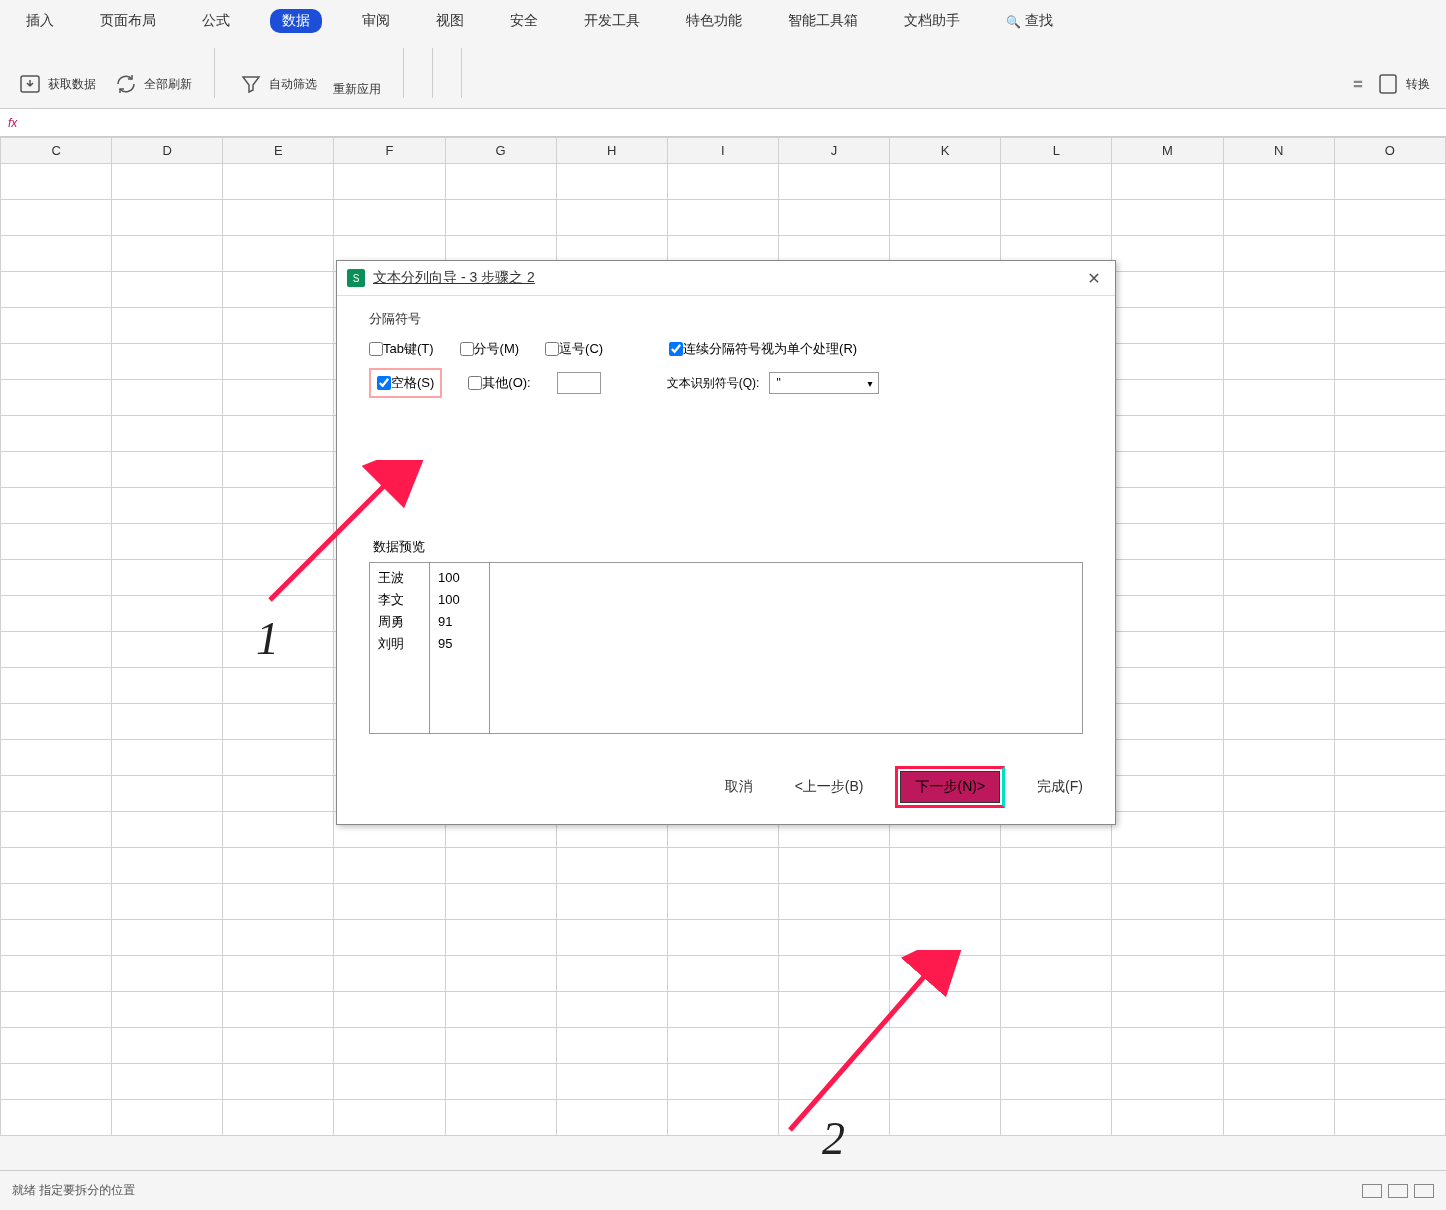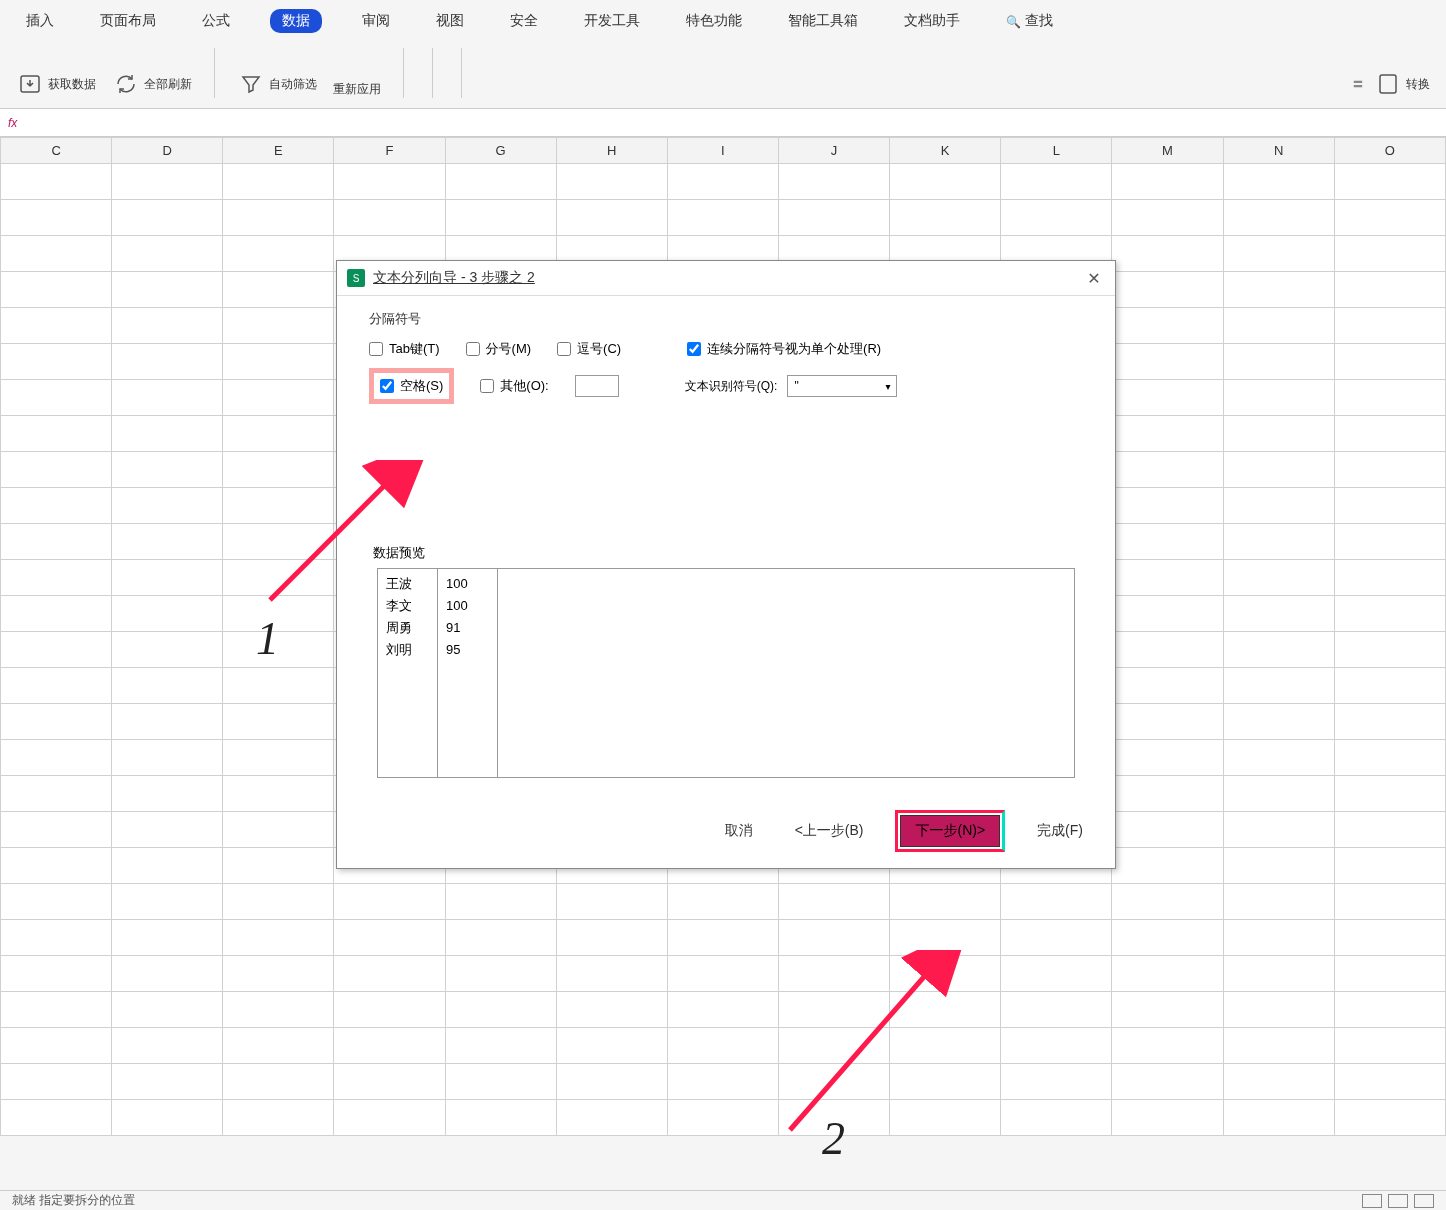--- a/index.html
+++ b/index.html
@@ -36,46 +36,46 @@
   
   .dialog { position: absolute; left: 336px; top: 260px; width: 780px; background: #fff; border: 1px solid #888; box-shadow: 2px 2px 6px rgba(0,0,0,0.25); }
   .dialog .titlebar { display: flex; align-items: center; padding: 6px 10px; border-bottom: 1px solid #ddd; }
   .dialog .titlebar .doc-icon { width: 18px; height: 18px; background: #0a8f5b; border-radius: 2px; margin-right: 8px; display: inline-flex; align-items: center; justify-content: center; color:#fff; font-size:10px; }
   .dialog .titlebar .title { flex: 1; color: #333; font-size: 14px; text-decoration: underline; }
   .dialog .titlebar .close { width: 22px; height: 22px; display: flex; align-items: center; justify-content: center; cursor: pointer; color: #555; font-size: 16px; }
   .dialog .body { padding: 14px 20px 18px 20px; }
   .dialog .instruction { font-size: 13px; color: #333; margin-bottom: 14px; }
   .dialog .section-label { font-size: 13px; color: #333; margin: 0 0 12px 12px; }
   .dialog .checks { display: flex; flex-wrap: wrap; gap: 18px 26px; align-items: center; margin-left: 12px; }
-  .check { display: flex; align-items: center; gap: 6px; font-size: 13px; }
+  .check { display: flex; align-items: center; font-size: 13px; }
   .check input[type=checkbox] { width: 14px; height: 14px; }
-  .box-highlight { border: 5px solid #fca5a5; padding: 4px 6px; display: inline-flex; align-items: center; gap: 6px; }
+  .box-highlight { border: 2px solid #fca5a5; padding: 4px 6px; display: inline-flex; align-items: center; gap: 6px; }
   .other-input { width: 44px; height: 22px; border: 1px solid #999; }
   .qualifier-row { display: flex; align-items: center; gap: 10px; margin-left: 40px; }
   .qualifier-select { width: 110px; height: 22px; border: 1px solid #999; display: flex; align-items: center; justify-content: space-between; padding: 0 6px; }
   .qualifier-select .arrow { font-size: 10px; }
 
   .preview-label { margin: 140px 0 6px 16px; font-size: 13px; }
-  .preview-box { border: 1px solid #999; margin: 0 20px; height: 210px; overflow: auto; display: flex; }
+  .preview-box { border: 1px solid #999; margin: 0 12px; height: 172px; overflow: auto; display: flex; }
   .preview-col { border-right: 1px solid #999; padding: 4px 8px; font-size: 13px; min-width: 60px; }
   .preview-col div { line-height: 22px; white-space: nowrap; }
   .preview-rest { flex: 1; }
 
   .dialog .buttons { display: flex; justify-content: flex-end; gap: 22px; padding: 14px 22px 16px 22px; align-items: center; }
   .btn-plain { background: none; border: none; font-size: 14px; color: #333; padding: 6px 10px; cursor: pointer; }
   .btn-box { border: 1px solid #666; background: #be185d; font-size: 14px; padding: 6px 14px; cursor: pointer; }
   .btn-highlight-wrap { border: 3px solid #ff1a4d; padding: 2px; border-right-color: #00e0c0; }
   .btn-highlight-wrap .btn-box { border: 1px solid #333; }
 
   
   .arrow-svg { position: absolute; pointer-events: none; }
   .anno-num { position: absolute; font-family: "Times New Roman", serif; font-style: italic; font-size: 46px; color: #222; }
 
   
-  .status-bar { position: absolute; left: 0; right: 0; bottom: 0; height: 20px; background: #f5f5f5; border-top: 1px solid #ccc; display: flex; align-items: center; padding: 0 12px; font-size: 12px; color: #555; gap: 16px; }
+  .status-bar { position: absolute; left: 0; right: 0; bottom: 0; height: 40px; background: #f5f5f5; border-top: 1px solid #ccc; display: flex; align-items: center; padding: 0 12px; font-size: 12px; color: #555; gap: 16px; }
   .status-bar .spacer { flex: 1; }
   .view-ctrl { display: flex; gap: 6px; align-items: center; }
   .view-box { width: 20px; height: 14px; border: 1px solid #888; }
 </style>
 </head>
 <body>
 
 <div class="menu-bar">
   <span class="item">插入</span>
   <span class="item">页面布局</span>

